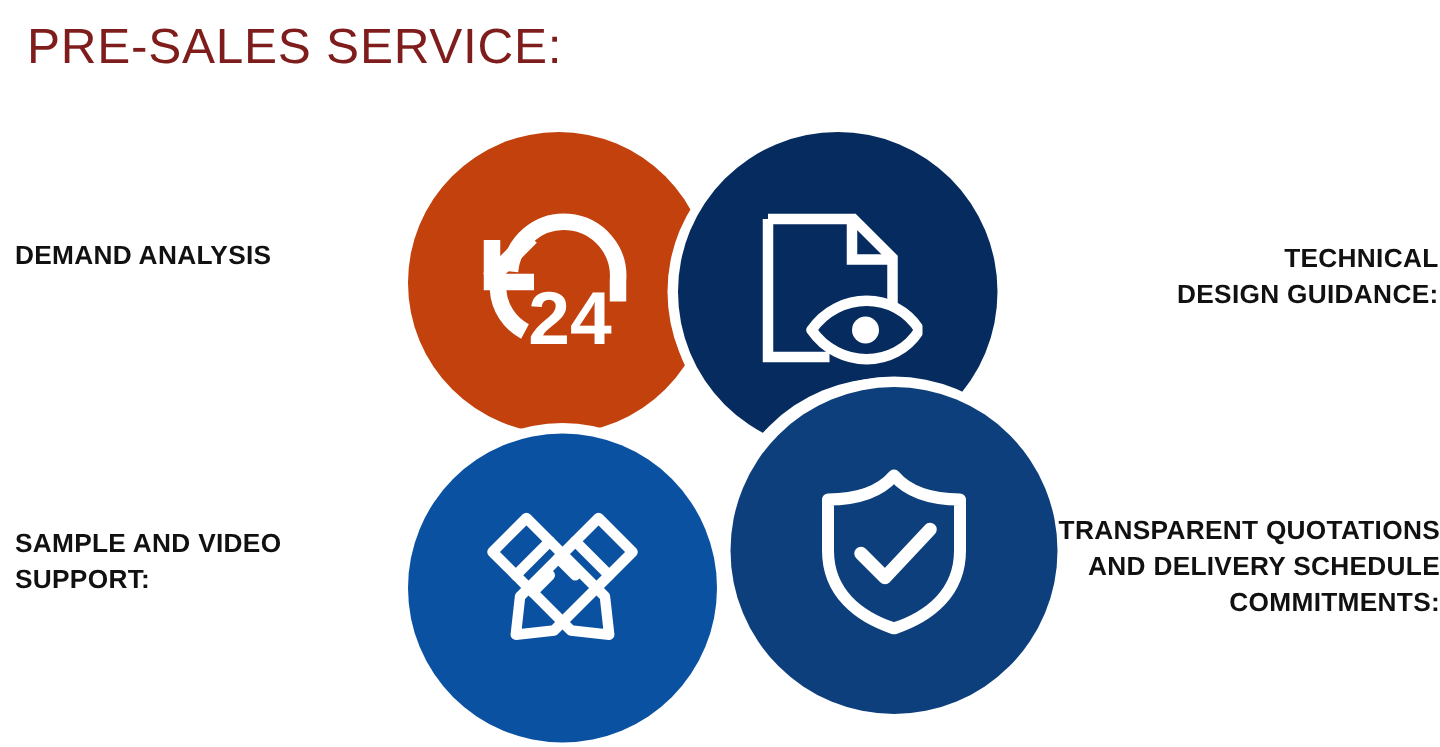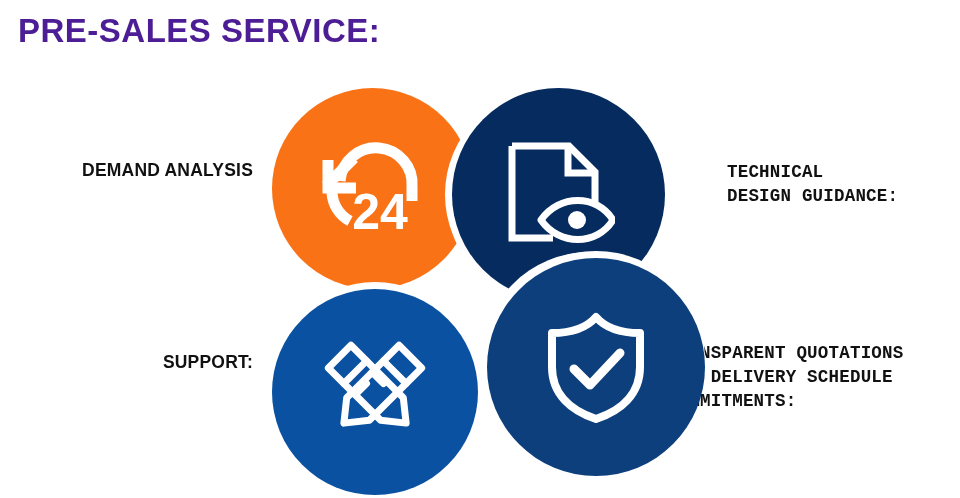--- a/index.html
+++ b/index.html
@@ -11,57 +11,57 @@
     overflow:hidden;
     position:relative;
   }
   #stage{position:relative;width:960px;height:498px;}
 
   
   .title{
     position:absolute;
     left:18px; top:12px;
     font-size:33px;
-    font-weight:bold;
+    font-weight:normal;
     letter-spacing:0.5px;
-    color:#4c1d95;
+    color:#7f1d1d;
     white-space:nowrap;
   }
 
   
   .label{
     position:absolute;
     font-size:17.5px;
     font-weight:bold;
     color:#111111;
     line-height:1.38;
     letter-spacing:0.2px;
   }
-  .label.right-align{ text-align:right; }
-  .label.left-align{ text-align:left;font-family:Liberation Mono, monospace; }
+  .label.right-align{ text-align:left; }
+  .label.left-align{ text-align:right; }
 
   #label-demand{ left:10px; top:158px; width:243px; }
   #label-sample{ left:10px; top:350px; width:243px; }
   #label-technical{ left:727px; top:160px; width:232px; }
   #label-transparent{ left:668px; top:341px; width:292px; }
 
   
   .circle{
     position:absolute;
     border-radius:50%;
     display:flex;
     align-items:center;
     justify-content:center;
   }
   .circle svg{ display:block; }
 
   
   #circle-demand{
     left:272px; top:88px; width:201px; height:201px;
-    background:#f97316;
+    background:#c2410c;
     z-index:1;
   }
   #circle-technical{
     left:452px; top:88px; width:213px; height:213px;
     background:#062b5e;
     z-index:2;
     box-shadow:-7px 0 0 0 #ffffff, -5px 5px 0 0 #ffffff;
   }
   #circle-sample{
     left:272px; top:289px; width:206px; height:206px;
@@ -81,20 +81,21 @@
 
 <div id="stage">
 
   <div class="title">PRE-SALES SERVICE:</div>
 
   <div class="label right-align" id="label-demand">
     <div>DEMAND ANALYSIS</div>
   </div>
 
   <div class="label right-align" id="label-sample">
+    <div>SAMPLE AND VIDEO</div>
     <div>SUPPORT:</div>
   </div>
 
   <div class="label left-align" id="label-technical">
     <div>TECHNICAL</div>
     <div>DESIGN GUIDANCE:</div>
   </div>
 
   <div class="label left-align" id="label-transparent">
     <div>TRANSPARENT QUOTATIONS</div>

